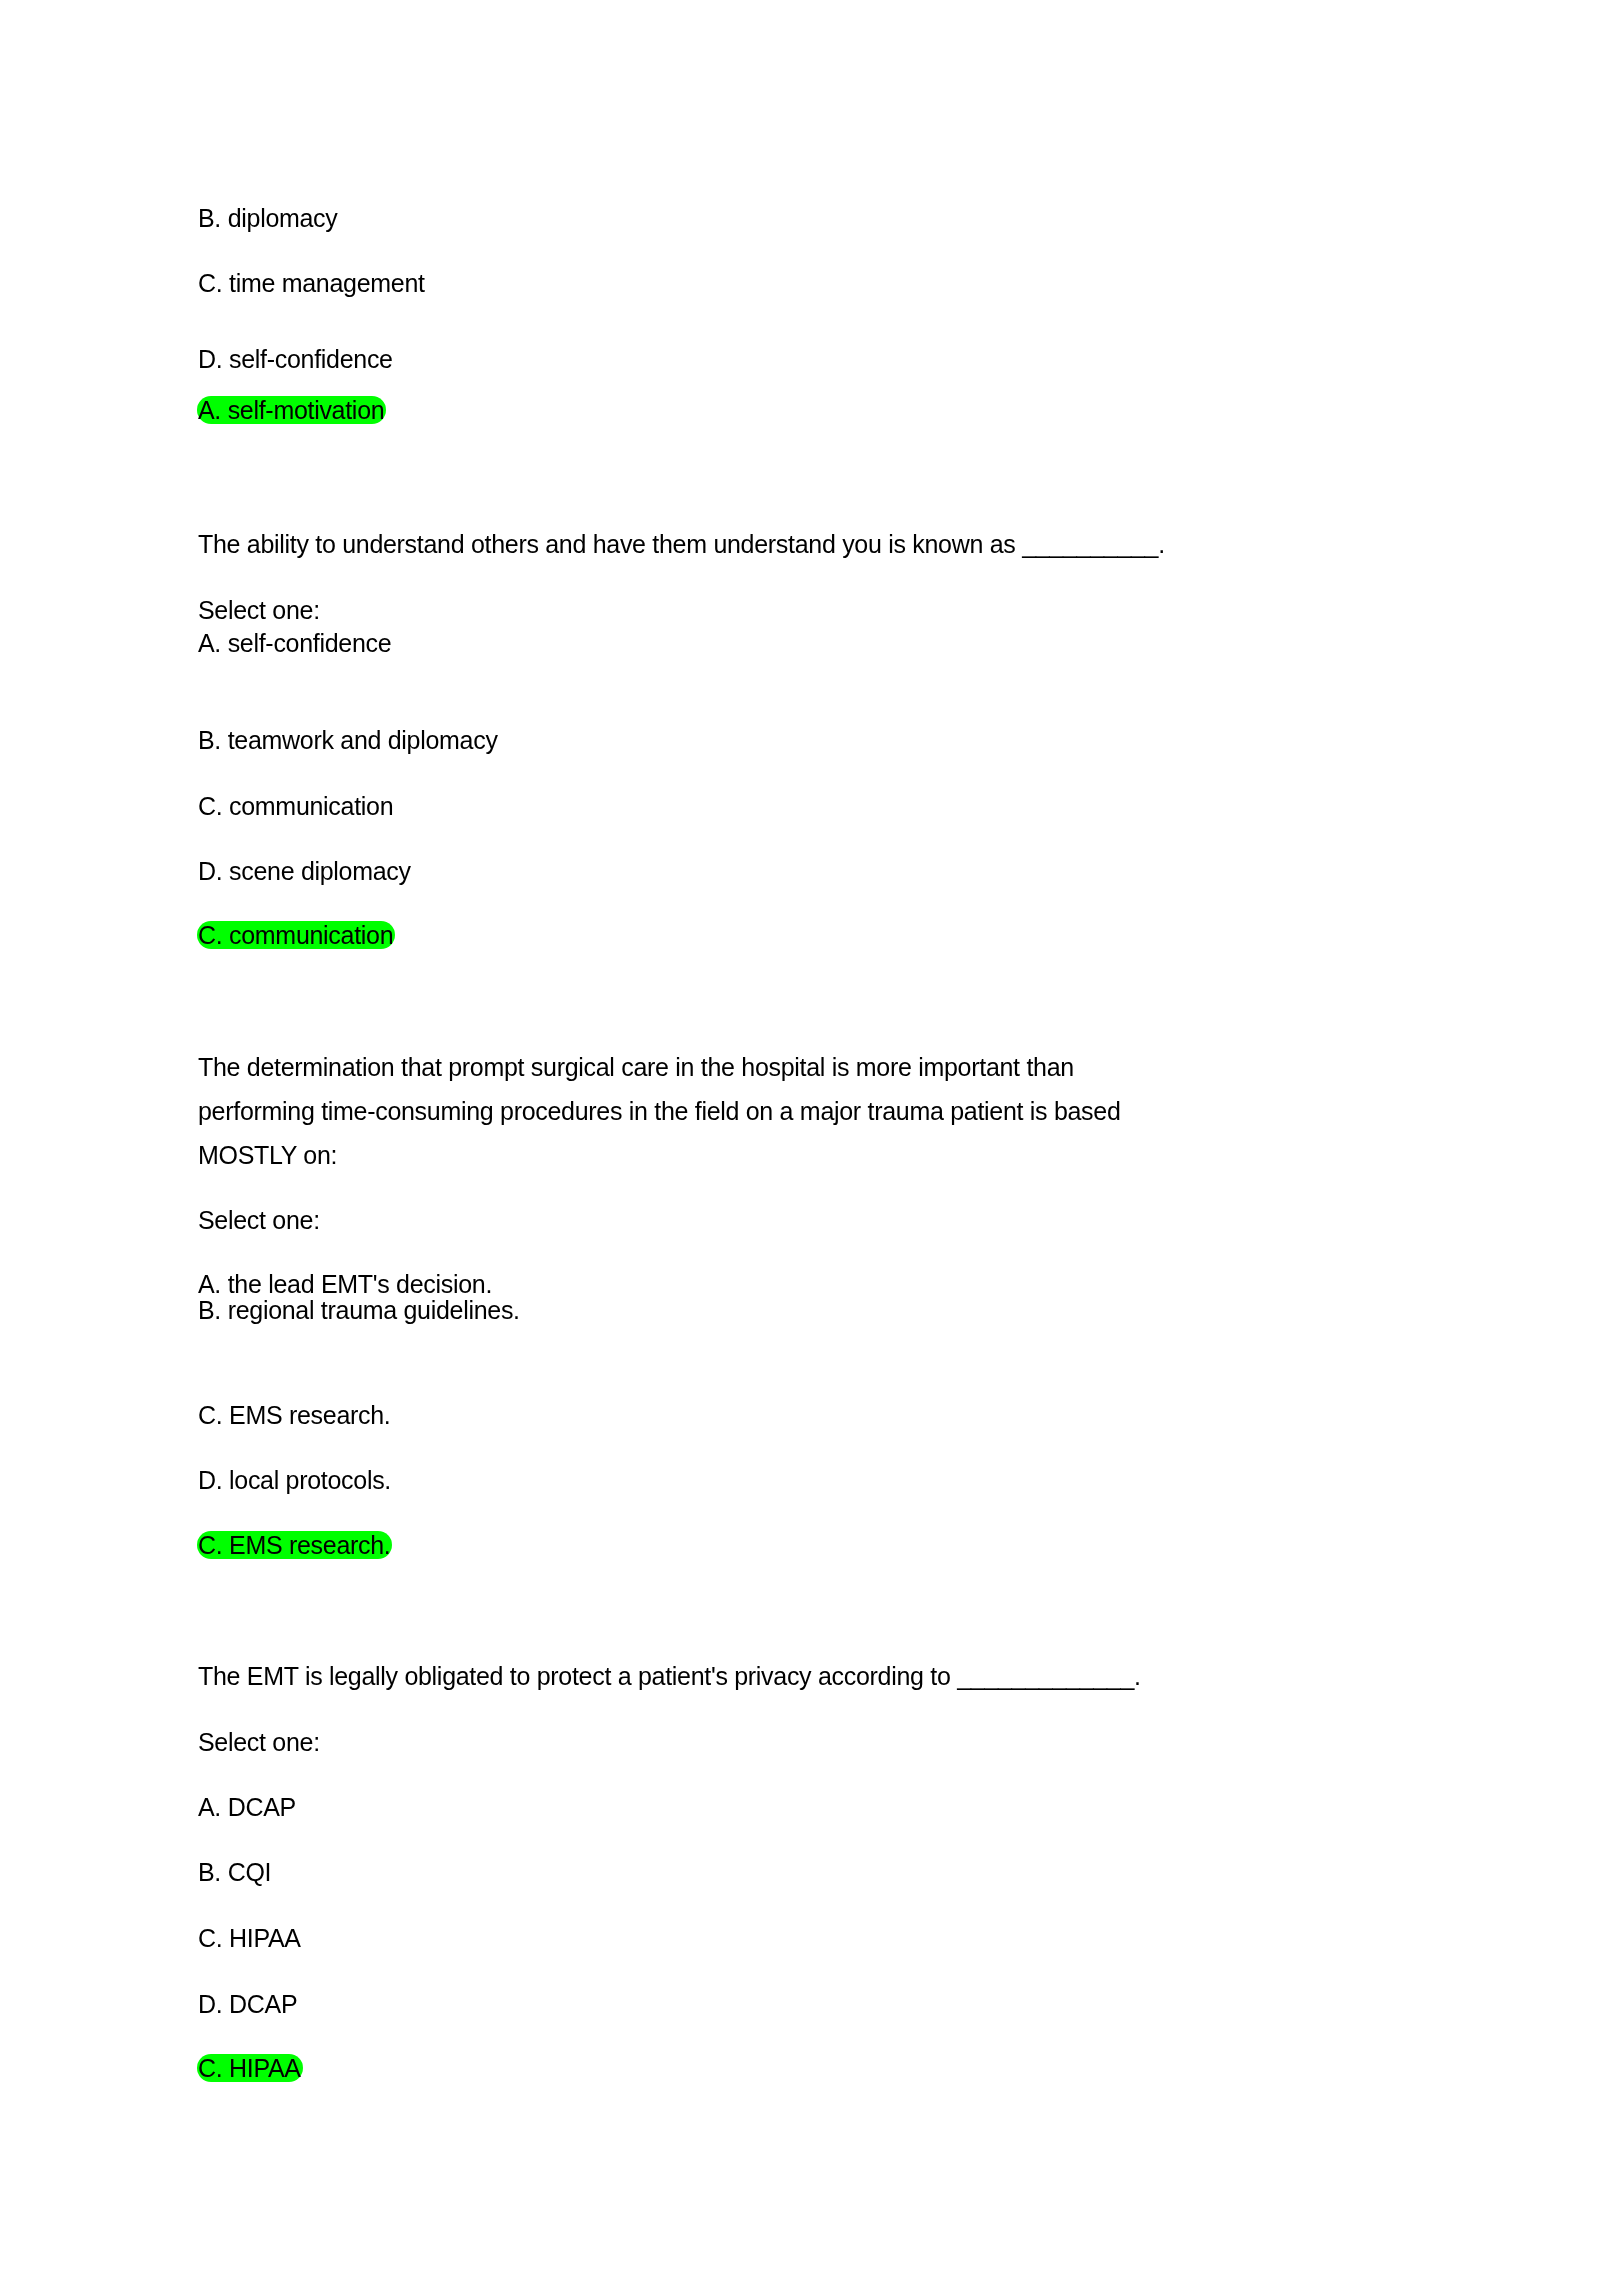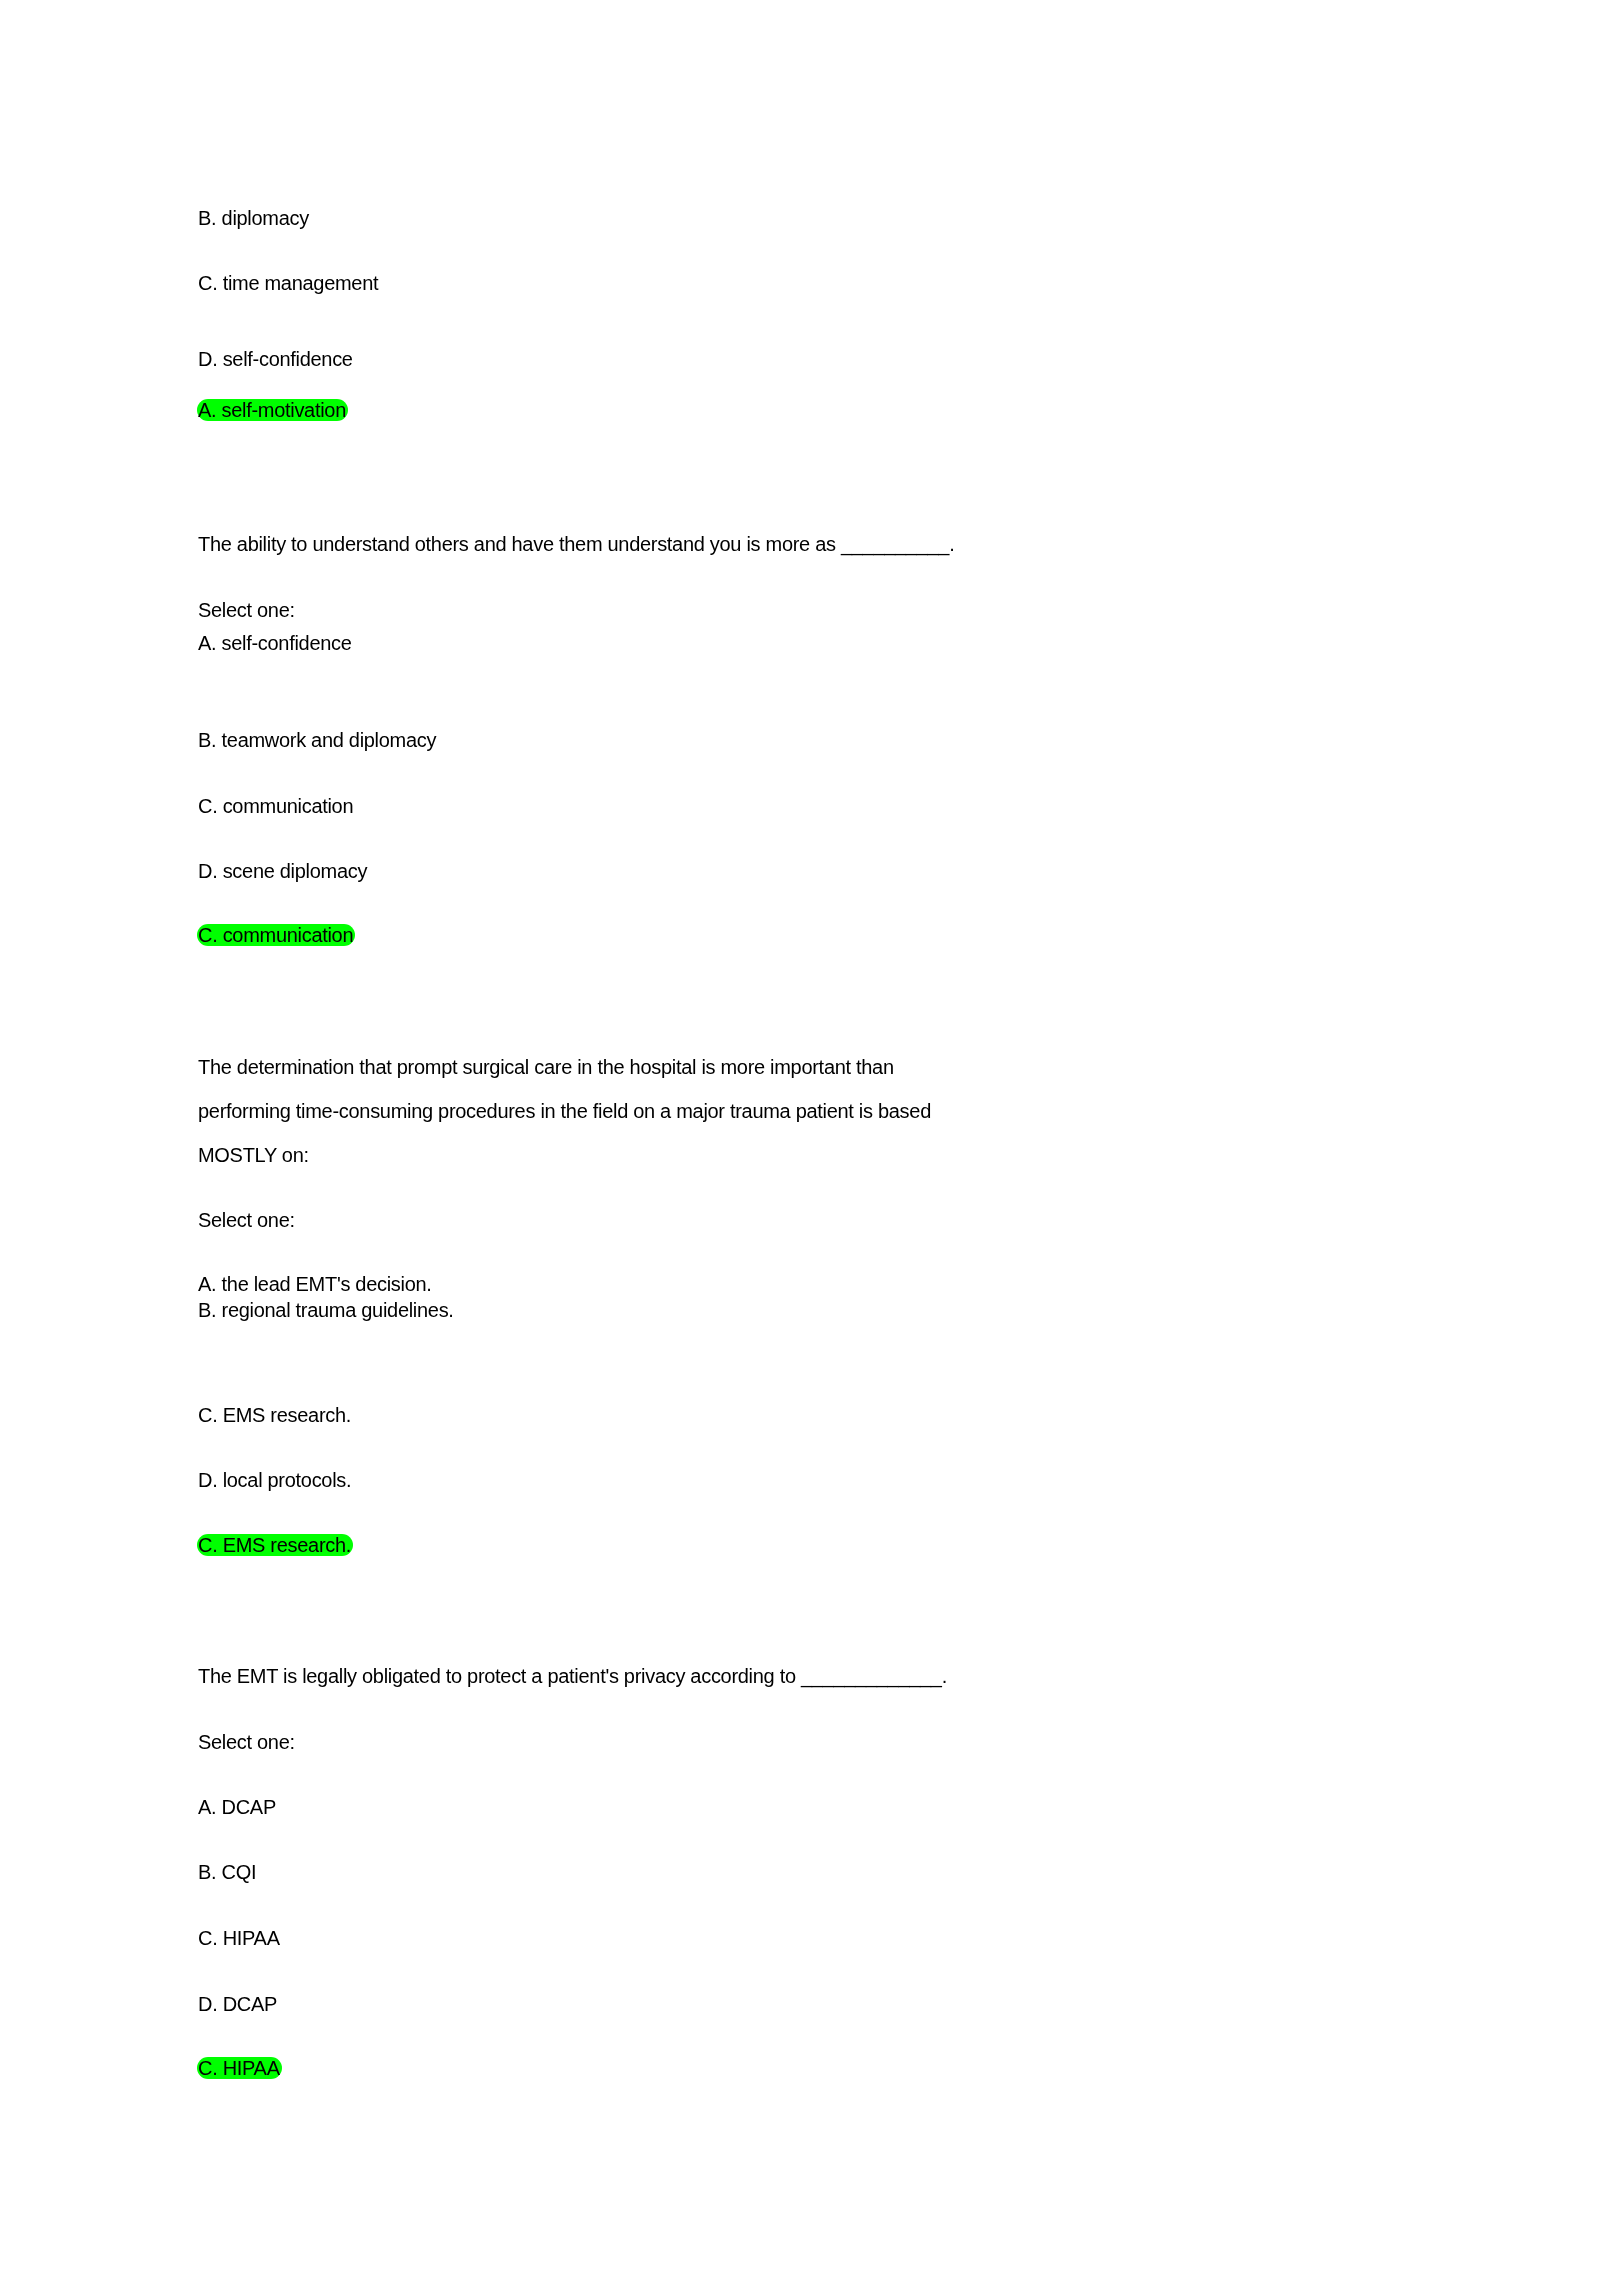--- a/index.html
+++ b/index.html
@@ -1,29 +1,29 @@
 <!DOCTYPE html>
 <html><head>
 <meta charset="utf-8">
 <style>
   html, body { margin:0; padding:0; background:#ffffff; }
   body { width:1621px; height:2293px; position:relative; overflow:hidden;
          font-family:"Liberation Sans", sans-serif; color:#000; }
-  .line { position:absolute; left:198px; font-size:20px; line-height:39px; white-space:nowrap; letter-spacing:-0.3px; }
+  .line { position:absolute; left:198px; font-size:25px; line-height:39px; white-space:nowrap; letter-spacing:-0.3px; }
   .hl { background:#00ff00; padding:0 2px 0 1px; margin-left:-1px;border-radius:16px; }
 </style>
 </head>
 <body>
 
 <div class="line" style="top:199px">B. diplomacy</div>
 <div class="line" style="top:264px">C. time management</div>
 <div class="line" style="top:340px">D. self-confidence</div>
 <div class="line" style="top:391px"><span class="hl">A. self-motivation</span></div>
 
-<div class="line" style="top:525px">The ability to understand others and have them understand you is more as __________.</div>
+<div class="line" style="top:525px">The ability to understand others and have them understand you is known as __________.</div>
 <div class="line" style="top:591px">Select one:</div>
 <div class="line" style="top:624px">A. self-confidence</div>
 <div class="line" style="top:721px">B. teamwork and diplomacy</div>
 <div class="line" style="top:787px">C. communication</div>
 <div class="line" style="top:852px">D. scene diplomacy</div>
 <div class="line" style="top:916px"><span class="hl">C. communication</span></div>
 
 <div class="line" style="top:1048px">The determination that prompt surgical care in the hospital is more important than</div>
 <div class="line" style="top:1092px">performing time-consuming procedures in the field on a major trauma patient is based</div>
 <div class="line" style="top:1136px">MOSTLY on:</div>

